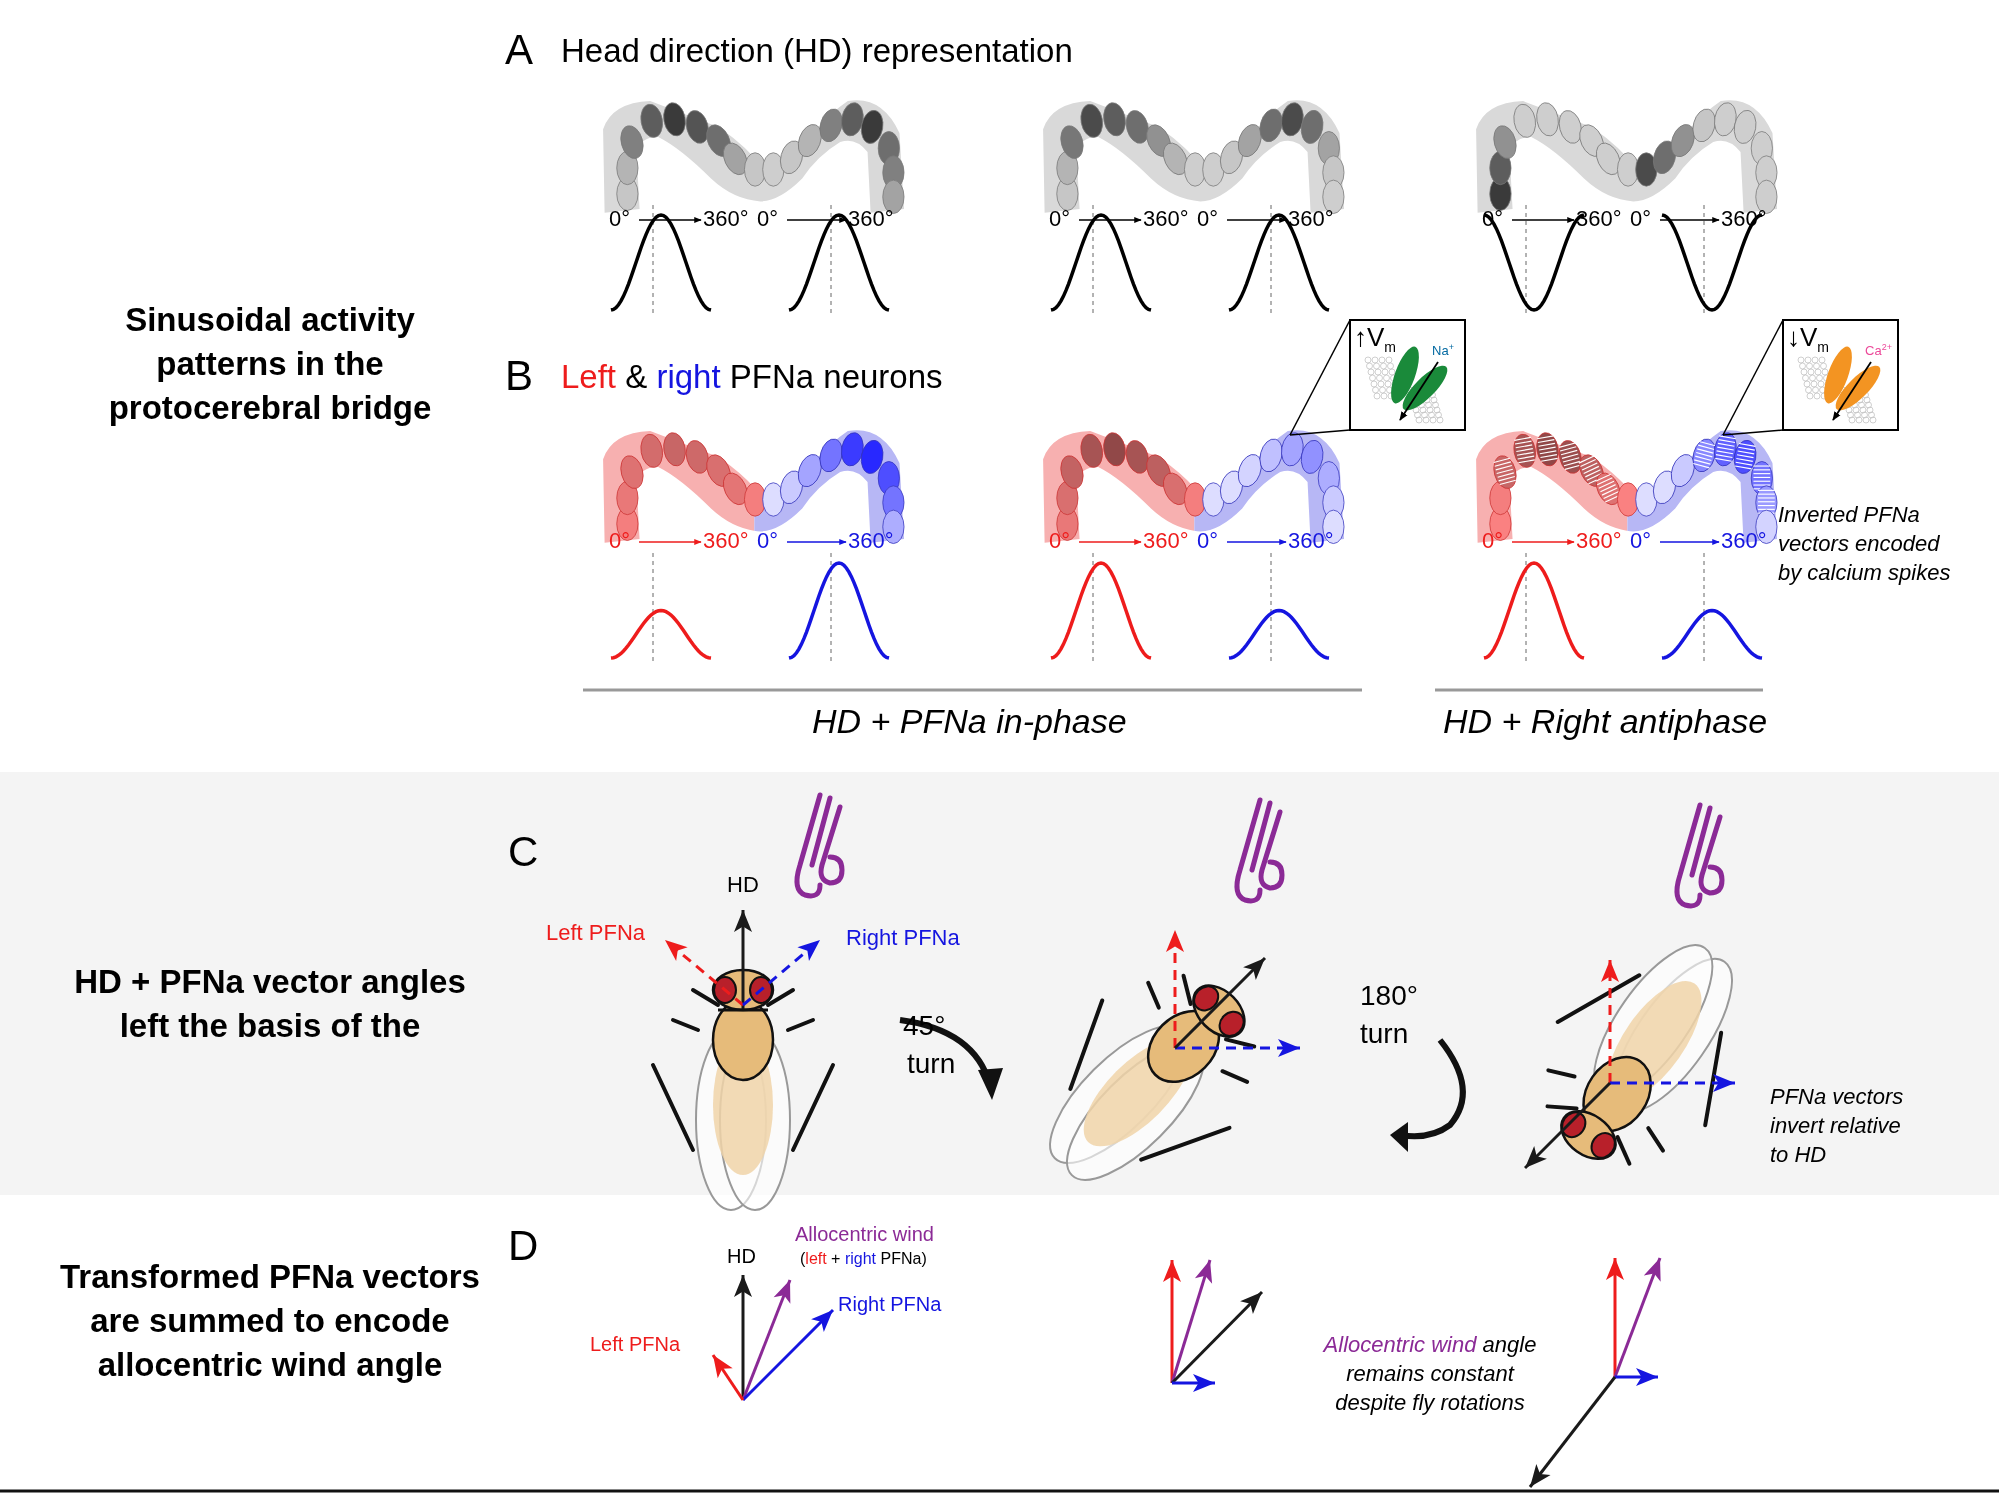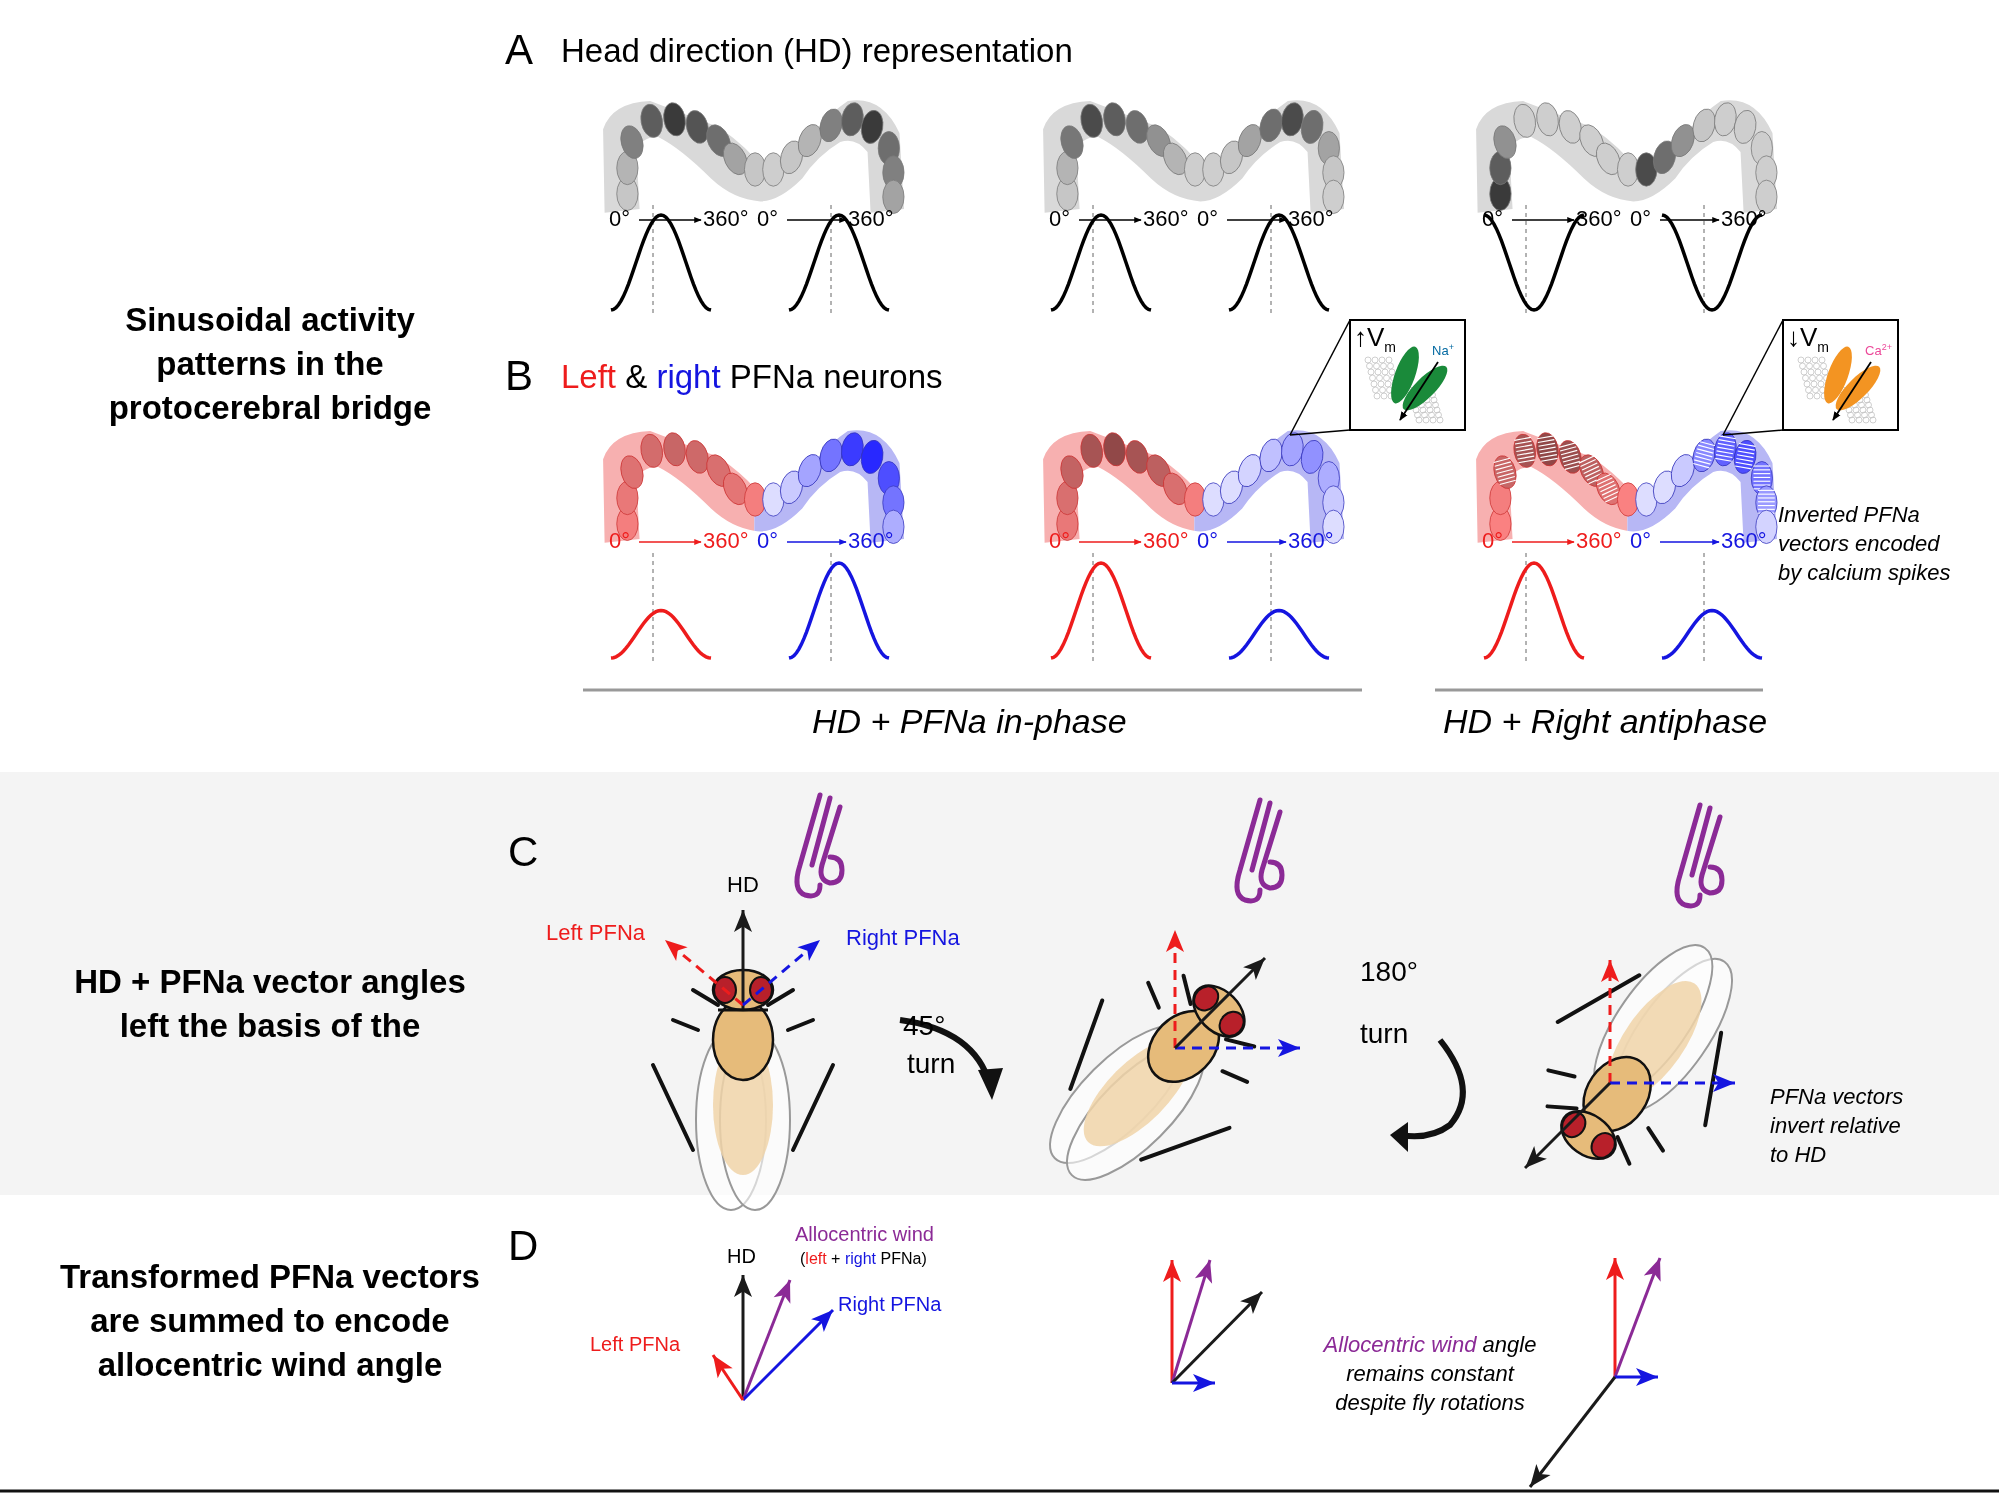--- a/index.html
+++ b/index.html
@@ -652,20 +652,20 @@
     <div class="abs lbl" style="left: 1721px; top: 528px; font-size: 22px; color: rgb(21, 21, 224); white-space: nowrap;">360°</div>
     <div class="abs lbl" style="left: 1354px; top: 322px; font-size: 26px; color: rgb(0, 0, 0); white-space: nowrap;">↑V<sub style="font-size:14px">m</sub></div>
     <div class="abs lbl" style="left: 1432px; top: 342px; font-size: 13px; color: #0369a1; white-space: nowrap;">Na<sup style="font-size:9px">+</sup></div>
     <div class="abs lbl" style="left: 1787px; top: 322px; font-size: 26px; color: rgb(0, 0, 0); white-space: nowrap;">↓V<sub style="font-size:14px">m</sub></div>
     <div class="abs lbl" style="left: 1865px; top: 342px; font-size: 13px; color: #ec4899; white-space: nowrap;">Ca<sup style="font-size:9px">2+</sup></div>
     <div class="abs lbl" style="left: 727px; top: 872px; font-size: 22px; color: rgb(0, 0, 0); white-space: nowrap;">HD</div>
     <div class="abs lbl" style="left: 546px; top: 920px; font-size: 22px; color: rgb(238, 28, 28); white-space: nowrap;">Left PFNa</div>
     <div class="abs lbl" style="left: 846px; top: 925px; font-size: 22px; color: rgb(21, 21, 224); white-space: nowrap;">Right PFNa</div>
     <div class="abs lbl" style="left: 903px; top: 1010px; font-size: 28px; color: rgb(0, 0, 0); white-space: nowrap;">45°</div>
     <div class="abs lbl" style="left: 907px; top: 1048px; font-size: 28px; color: rgb(0, 0, 0); white-space: nowrap;">turn</div>
-    <div class="abs lbl" style="left: 1360px; top: 956px; font-size: 28px; color: rgb(0, 0, 0); white-space: nowrap;">180°</div>
+    <div class="abs lbl" style="left: 1360px; top: 980px; font-size: 28px; color: rgb(0, 0, 0); white-space: nowrap;">180°</div>
     <div class="abs lbl" style="left: 1360px; top: 1018px; font-size: 28px; color: rgb(0, 0, 0); white-space: nowrap;">turn</div>
     <div class="abs lbl" style="left: 727px; top: 1245px; font-size: 20px; color: rgb(0, 0, 0); white-space: nowrap;">HD</div>
     <div class="abs lbl" style="left: 795px; top: 1223px; font-size: 20px; color: rgb(139, 42, 150); white-space: nowrap;">Allocentric wind</div>
     <div class="abs lbl" style="left: 800px; top: 1250px; font-size: 16px; color: rgb(0, 0, 0); white-space: nowrap;">(<span style="color:#ee1c1c">left</span> + <span style="color:#1515e0">right</span> PFNa)</div>
     <div class="abs lbl" style="left: 838px; top: 1293px; font-size: 20px; color: rgb(21, 21, 224); white-space: nowrap;">Right PFNa</div>
     <div class="abs lbl" style="left: 590px; top: 1333px; font-size: 20px; color: rgb(238, 28, 28); white-space: nowrap;">Left PFNa</div>
   </div>
 
 </body></html>

